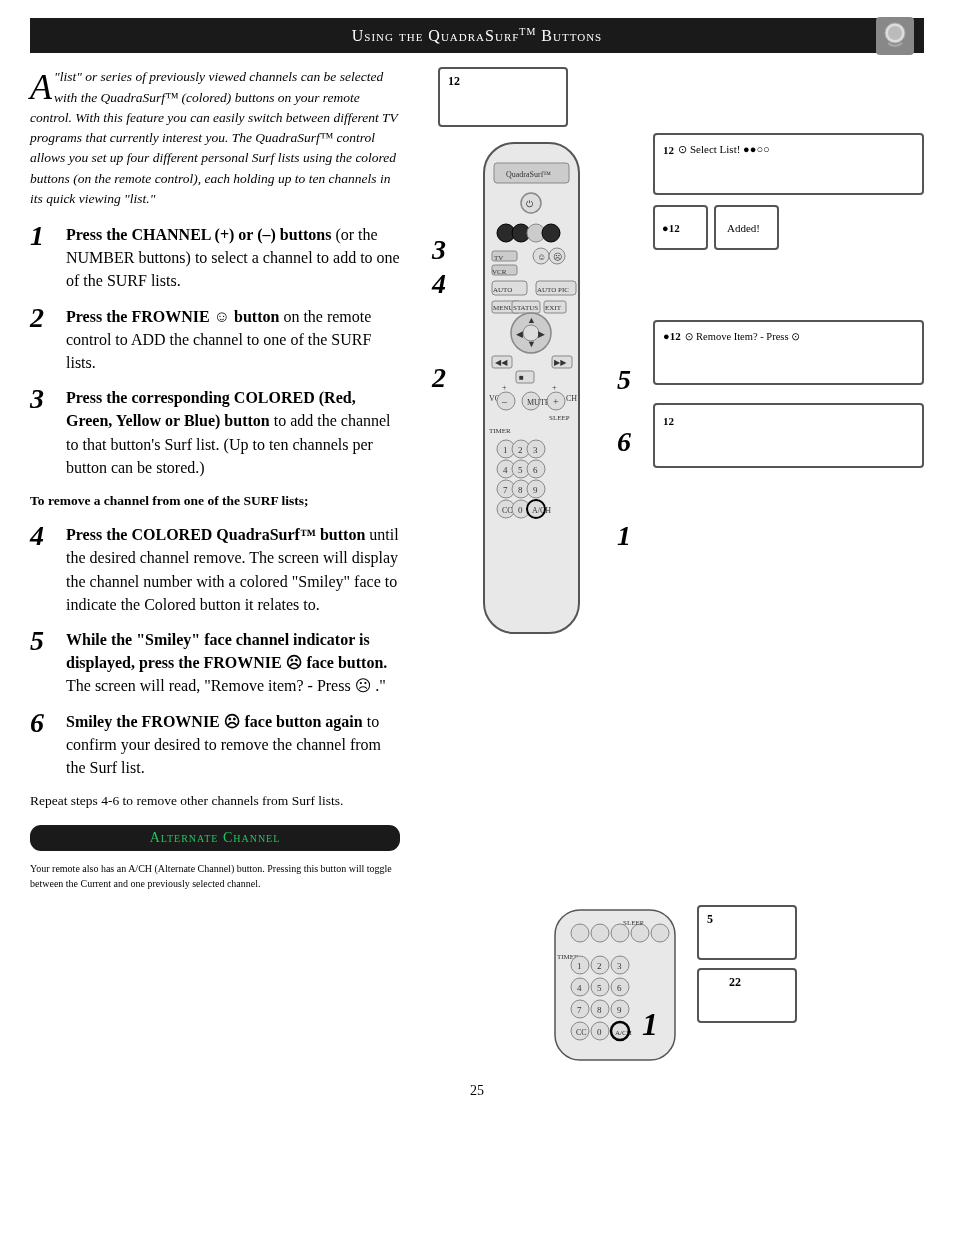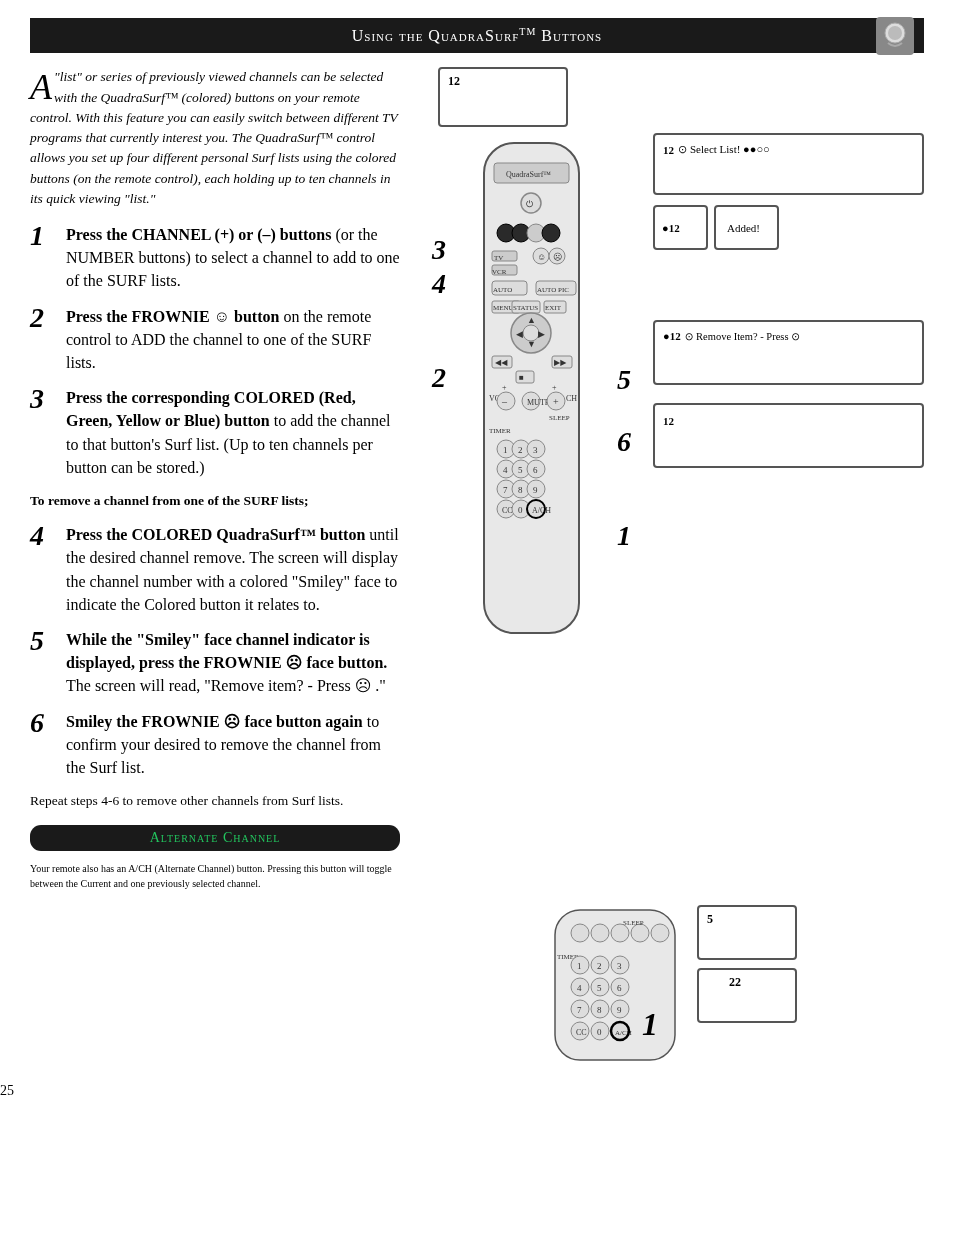--- a/index.html
+++ b/index.html
@@ -165,20 +165,21 @@
     }
     .bottom-right {
       flex: 1;
       display: flex;
       align-items: flex-start;
       justify-content: center;
     }
 
     
     .page-number {
+      text-align: center;
       padding: 14px 0 10px 0;
       font-size: 14px;
     }
 
   </style>
 </head>
 <body>
 
 <div class="page-header">
   <span>

